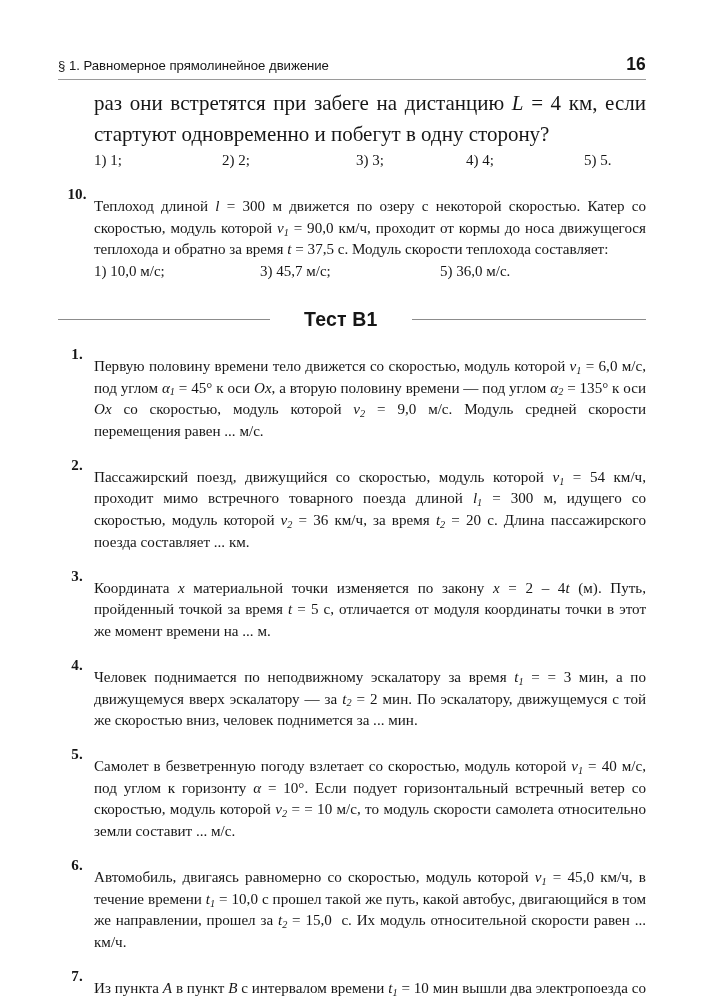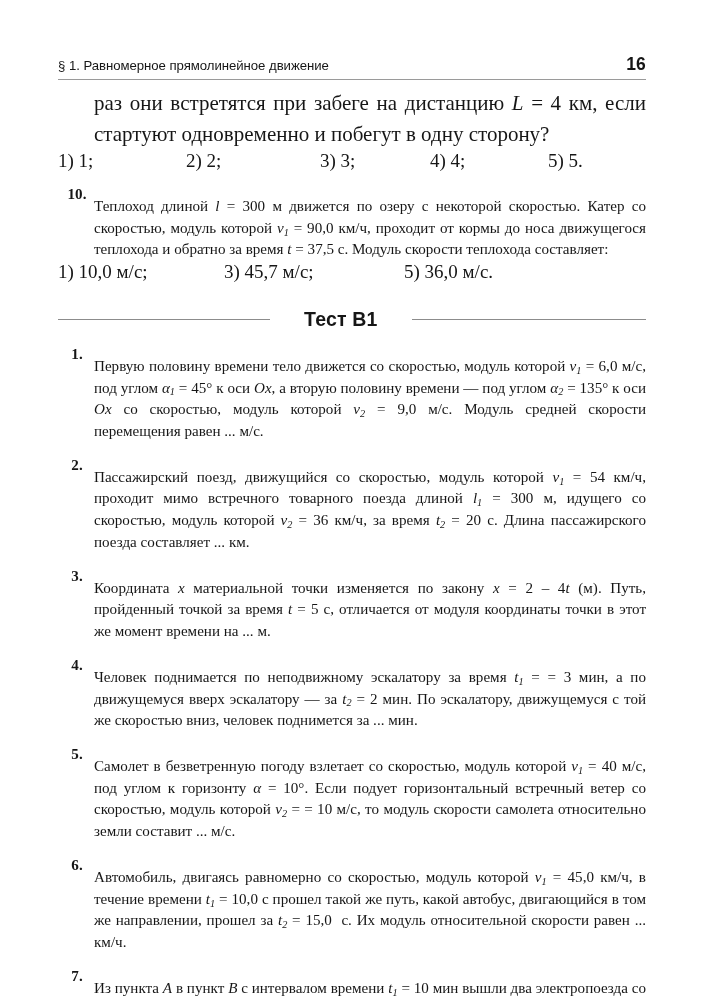--- a/index.html
+++ b/index.html
@@ -96,22 +96,23 @@
   .problem-body {
     flex: 1 1 auto;
     font-size: 15.1px;
     line-height: 21.6px;
     text-align: justify;
     margin-top: 12px;
   }
 
   
   .options {
-    position: relative;
-    font-size: 19px;
+    margin-left: 36px;
+    position: relative;
+    font-size: 15px;
     line-height: 21.6px;
   }
   .opt-row {
     display: block;
     position: relative;
     height: 21.6px;
     white-space: nowrap;
   }
   .opt {
     position: absolute;

